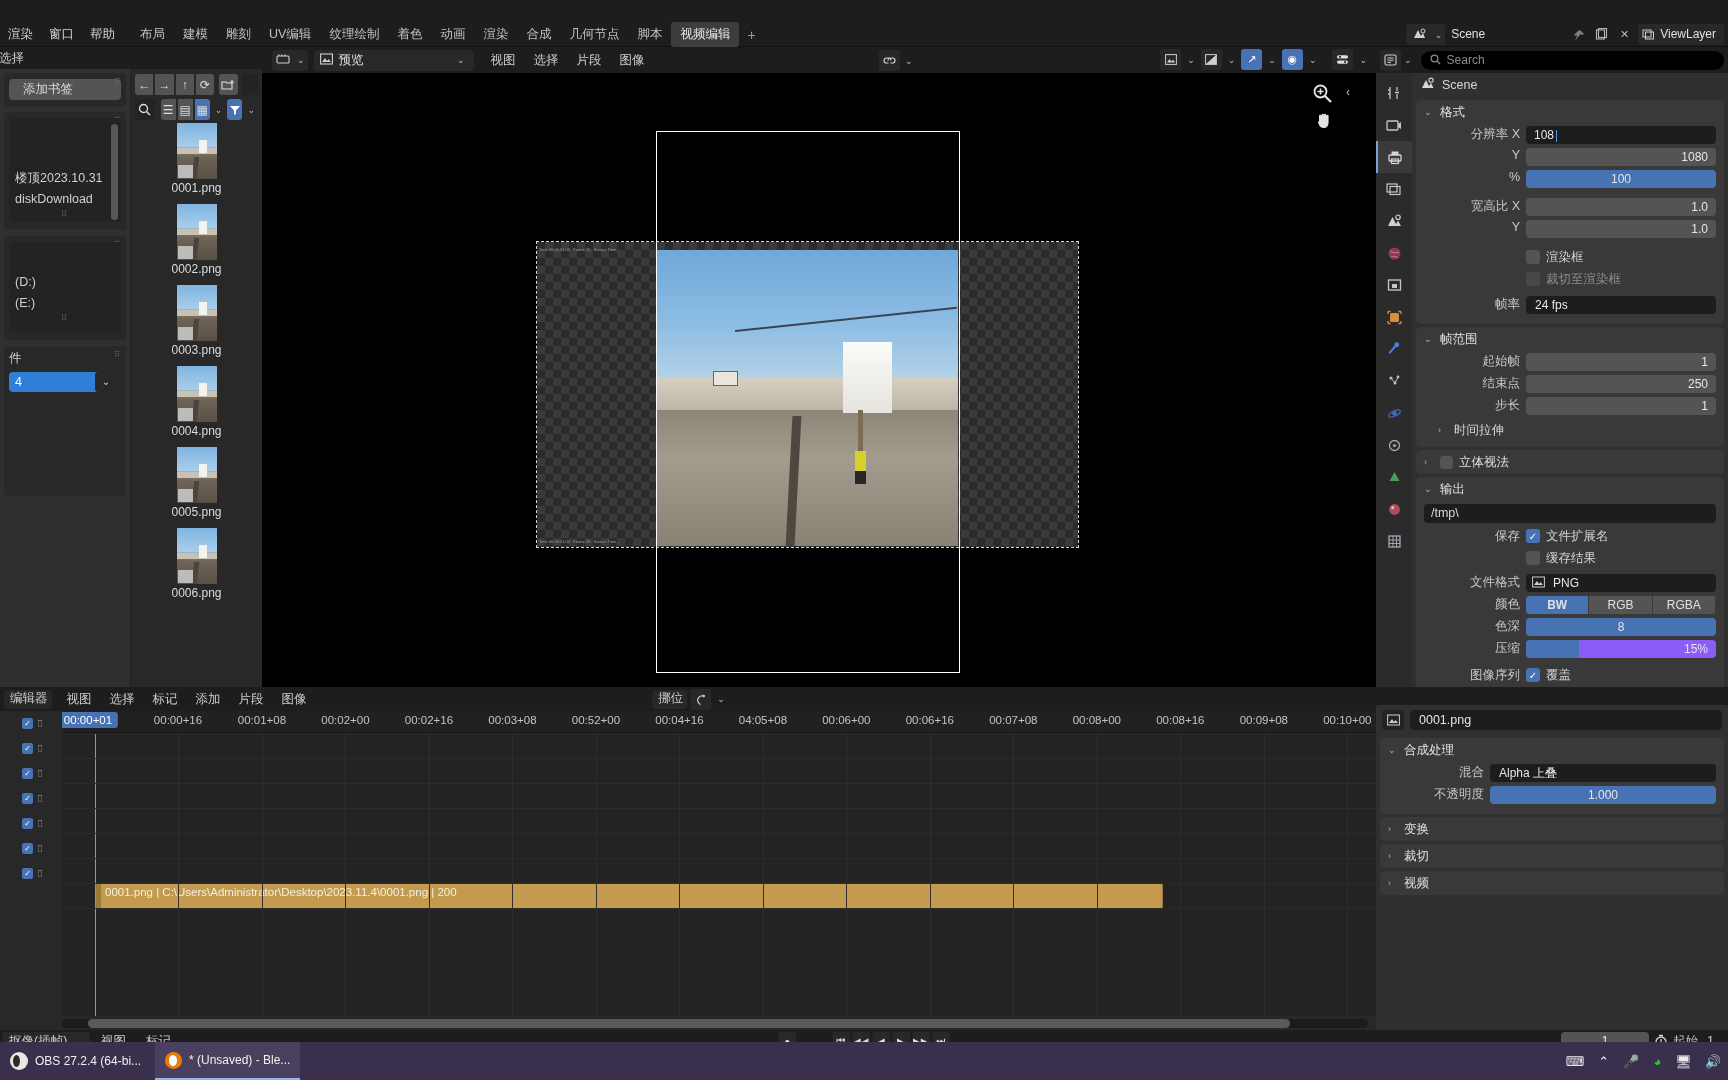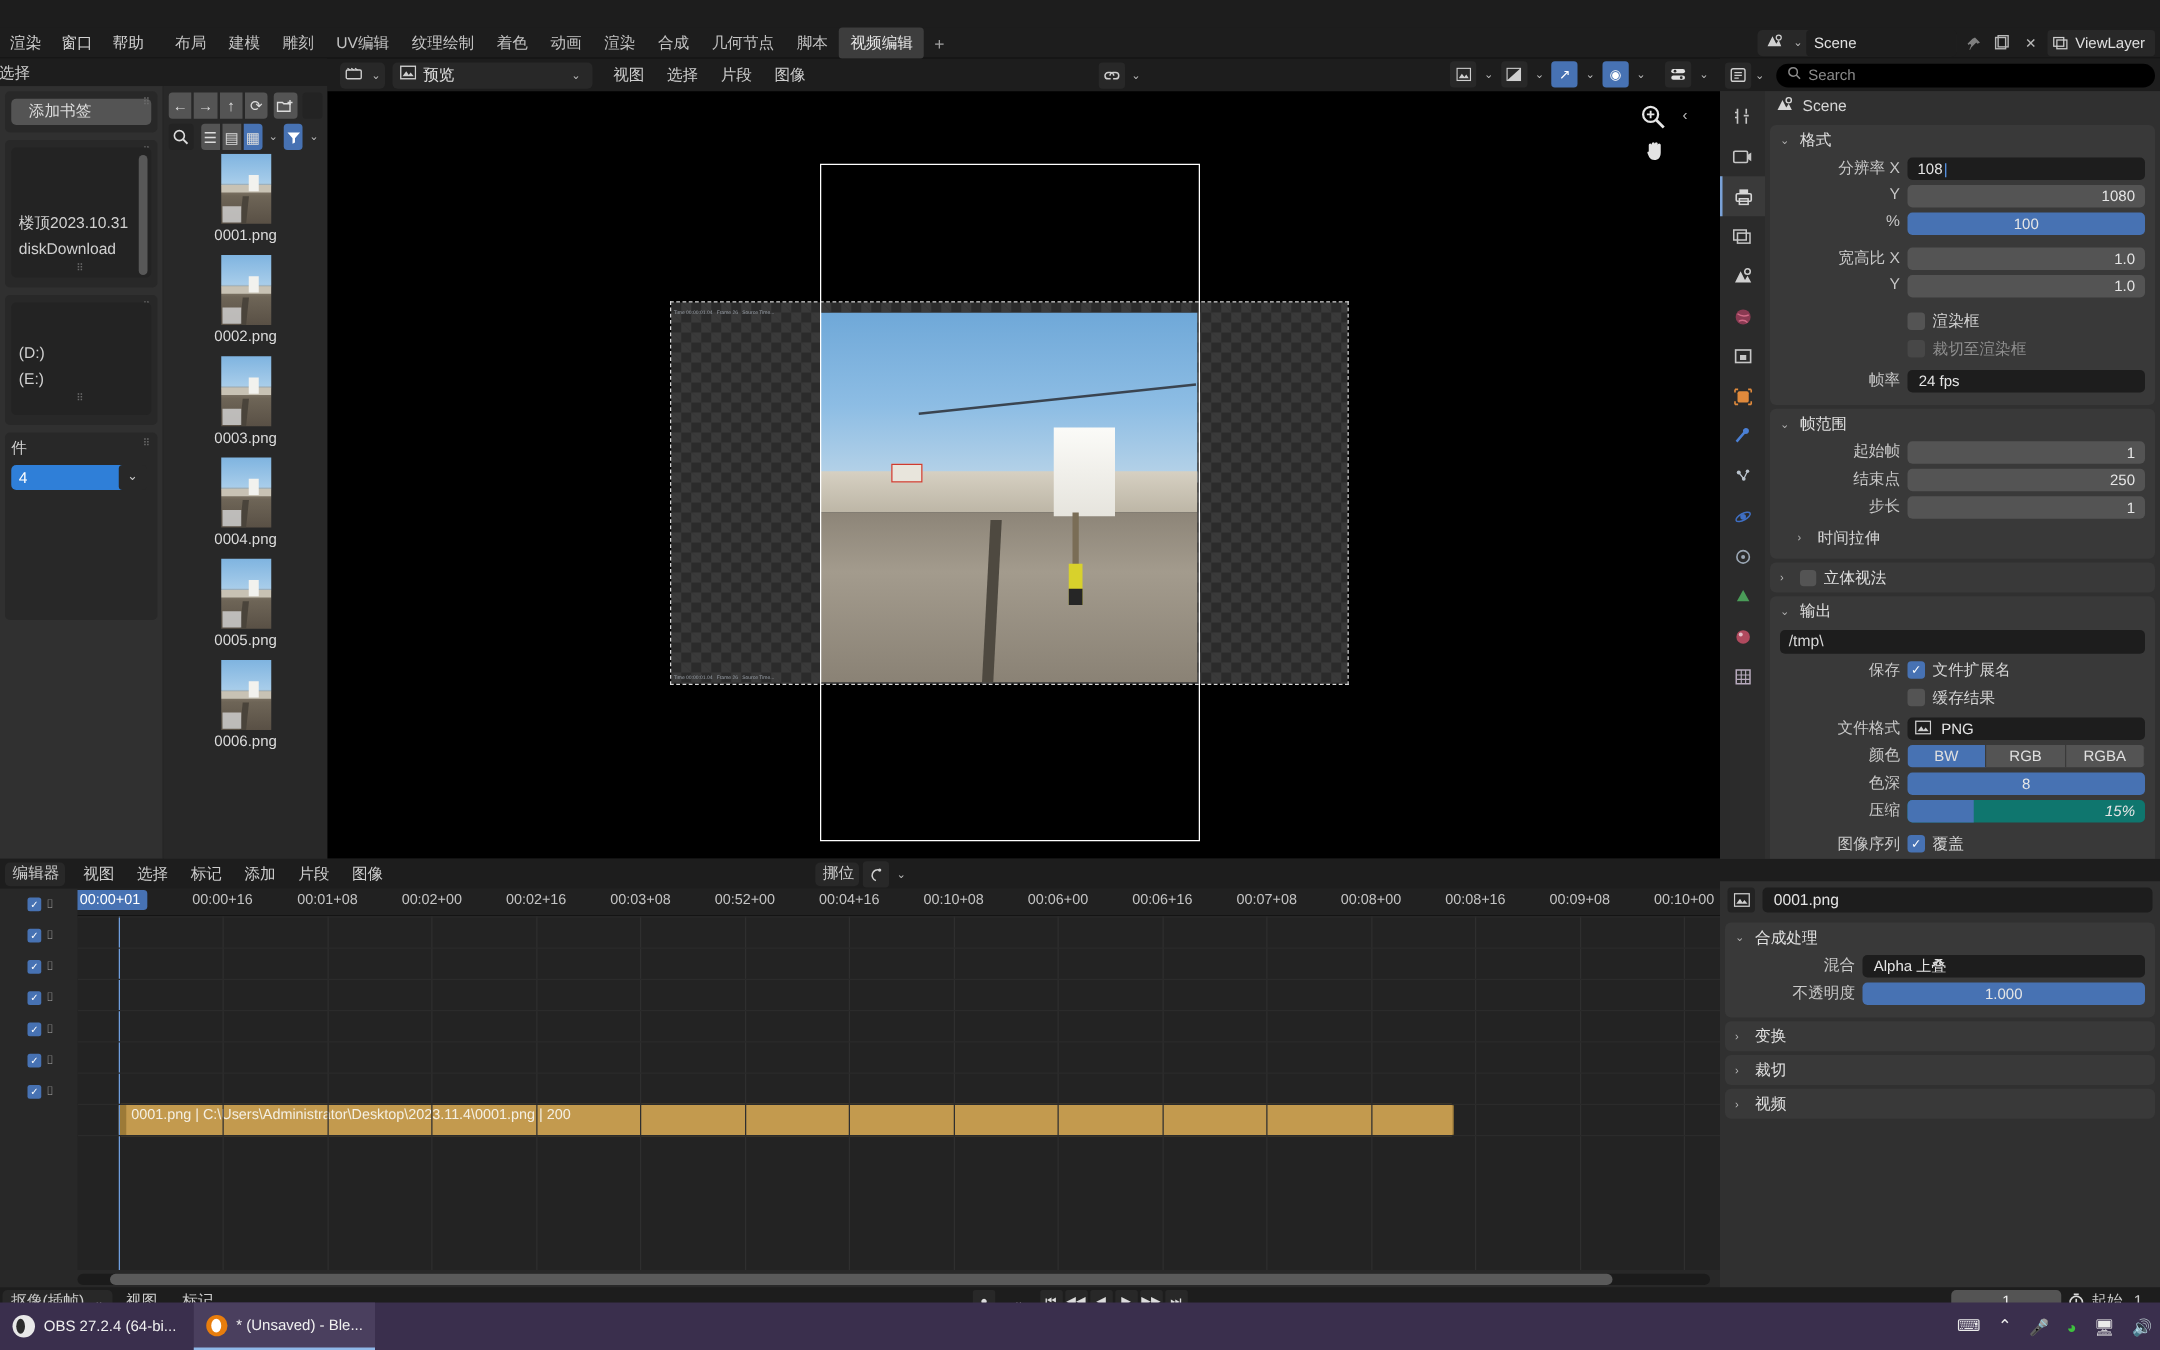--- a/index.html
+++ b/index.html
@@ -135,35 +135,35 @@
   .sect { background:#393939; margin:3px 4px 0 4px; border-radius:5px; padding-bottom:6px; }
   .sect-h { height:24px; display:flex; align-items:center; gap:6px; padding-left:8px;
     font-size:12.5px; color:#e0e0e0; }
   .caret { color:#b5b5b5; font-size:9px; width:10px; }
   .prow { display:flex; align-items:flex-start; height:20px; margin:2px 8px; gap:6px; }
   .pl-l { width:96px; text-align:right; font-size:12.5px; color:#c8c8c8; flex:none; }
   .pf { flex:1; height:18px; background:#545454; border-radius:4px; font-size:12px; color:#e6e6e6;
     display:flex; align-items:center; justify-content:flex-end; padding:0 8px; }
   .pf.dark { background:#1d1d1d; justify-content:flex-start; }
   .pf.blue { background:#4772b3; justify-content:center; }
-  .pf.part { background:#0f766e; position:relative; justify-content:flex-end;font-style:italic; }
+  .pf.part { background:#8b5cf6; position:relative; justify-content:flex-end; }
   .pf.part i { position:absolute; left:0; top:0; height:100%; background:#4772b3; border-radius:4px 0 0 4px; }
   .pf.part span { position:relative; }
   .cbrow { display:flex; align-items:center; height:20px; margin:2px 8px; gap:6px; }
   .cb { width:14px; height:14px; background:#545454; border-radius:3px; flex:none; }
   .cb.on { background:#4772b3; color:#fff; font-size:10px; display:flex; align-items:center; justify-content:center; }
   .cb.dim { background:#474747; }
   .ctxt { font-size:12.5px; color:#d4d4d4; }
   .ctxt.dim { color:#8e8e8e; }
   .sub { height:22px; display:flex; align-items:center; gap:6px; padding-left:22px;
     font-size:12.5px; color:#d4d4d4; }
   .segrow { display:flex; height:18px; flex:1; border-radius:4px; overflow:hidden; }
   .seg { flex:1; background:#545454; font-size:12px; color:#e0e0e0; display:flex;
     align-items:center; justify-content:center; border-right:1px solid #3a3a3a; }
-  .seg.sel { background:#4772b3; }
+  .seg.sel { background:#4772b3;font-weight:bold; }
   .path { background:#1d1d1d; border-radius:4px; height:19px; line-height:19px; margin:3px 8px;
     font-size:12.5px; color:#d8d8d8; padding-left:7px; }
 
   
   .sprops { position:absolute; right:0; top:705px; width:352px; bottom:50px; background:#303030; }
   .sp-top { display:flex; align-items:center; gap:6px; padding:5px 6px; }
   .sp-ic { width:22px; height:20px; background:#232323; border-radius:3px; color:#ccc;
     font-size:11px; display:flex; align-items:center; justify-content:center; }
   .sp-nm { flex:1; background:#1d1d1d; border-radius:4px; height:20px; line-height:20px;
     font-size:12.5px; color:#e4e4e4; padding-left:9px; }
@@ -816,21 +816,21 @@
 
     <div class="ruler" id="seqRuler">
         <div class="phead" style="left: 88px;">00:00+01</div>
         <div class="tick" style="left: 178px;">00:00+16</div>
         <div class="tick" style="left: 261.974px;">00:01+08</div>
         <div class="tick" style="left: 345.461px;">00:02+00</div>
         <div class="tick" style="left: 428.947px;">00:02+16</div>
         <div class="tick" style="left: 512.434px;">00:03+08</div>
         <div class="tick" style="left: 595.921px;">00:52+00</div>
         <div class="tick" style="left: 679.408px;">00:04+16</div>
-        <div class="tick" style="left: 762.895px;">00:10+08</div>
+        <div class="tick" style="left: 762.895px;">04:05+08</div>
         <div class="tick" style="left: 846.382px;">00:06+00</div>
         <div class="tick" style="left: 929.868px;">00:06+16</div>
         <div class="tick" style="left: 1013.36px;">00:07+08</div>
         <div class="tick" style="left: 1096.84px;">00:08+00</div>
         <div class="tick" style="left: 1180.33px;">00:08+16</div>
         <div class="tick" style="left: 1263.82px;">00:09+08</div>
         <div class="tick" style="left: 1347.3px;">00:10+00</div>
       </div>
 
     <div class="chrows" id="chRows">

